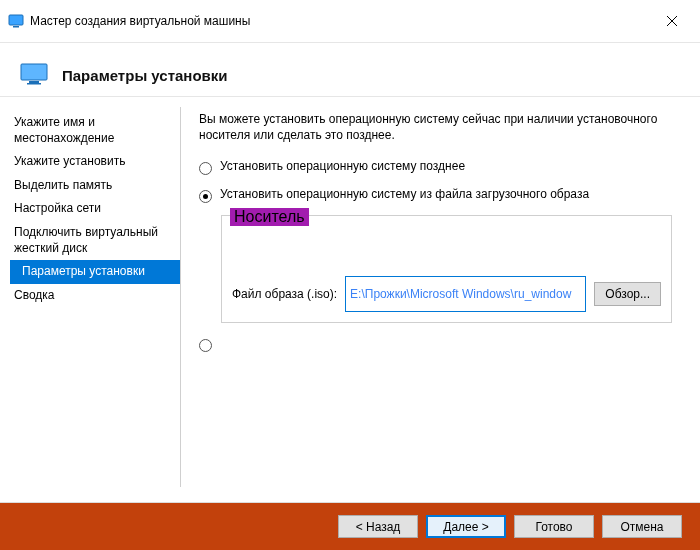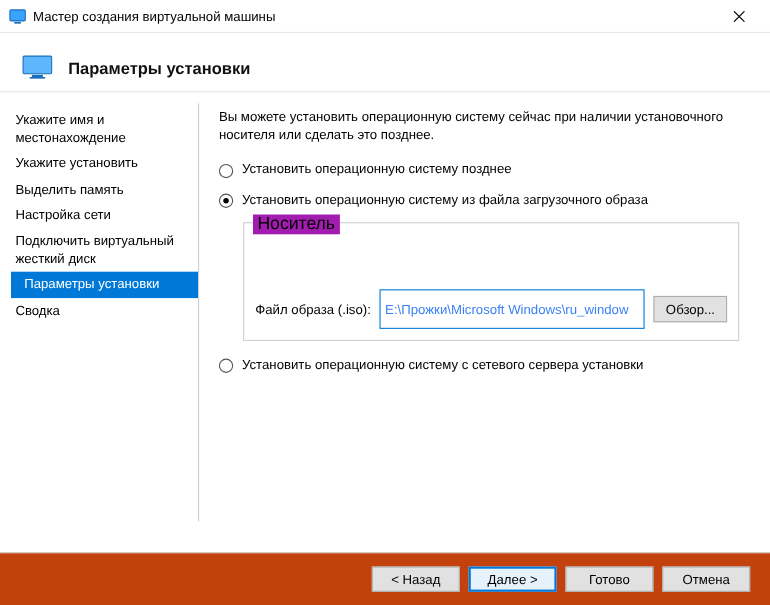--- a/index.html
+++ b/index.html
@@ -7,21 +7,21 @@
   body {
     width: 700px; height: 550px;
     font-family: "Segoe UI", Tahoma, sans-serif;
     font-size: 12px;
     background: #fff;
     color: #000;
     overflow: hidden;
     position: relative;
   }
   .titlebar {
-    height: 30px;
+    height: 43px;
     display: flex;
     align-items: center;
     padding: 0 8px;
     border-bottom: 1px solid #e6e6e6;
   }
   .titlebar .app-icon {
     width: 16px; height: 16px;
     margin-right: 6px;
     display: inline-flex; align-items: center; justify-content: center;
   }
@@ -66,21 +66,21 @@
     margin-top: 10px;
     height: 380px;
   }
   .main {
     flex: 1;
     padding: 14px 18px 0 18px;
     position: relative;
   }
   .intro { line-height: 1.35; margin-bottom: 16px; }
   .opt {
-    display: flex; align-items: center;
+    display: flex; align-items: flex-end;
     margin-bottom: 12px;
   }
   .radio {
     width: 13px; height: 13px;
     border: 1px solid #555;
     border-radius: 50%;
     margin: 2px 8px 0 0;
     display: inline-flex; align-items: center; justify-content: center;
     flex-shrink: 0;
   }
@@ -202,21 +202,20 @@
       <span class="group-title">Носитель</span>
       <div class="field-row">
         <span class="field-label">Файл образа (.iso):</span>
         <input type="text" class="text-input" value="E:\Прожки\Microsoft Windows\ru_window" style="">
         <button class="btn">Обзор...</button>
       </div>
     </div>
 
     <div class="opt">
       <span class="radio"></span>
-      <span class="opt-label">Установить операционную систему с сетевого сервера установки</span>
     </div>
   </div>
 </div>
 
 <div class="footer">
   <button class="btn">&lt; Назад</button>
   <button class="btn primary">Далее &gt;</button>
   <button class="btn">Готово</button>
   <button class="btn">Отмена</button>
 </div>

